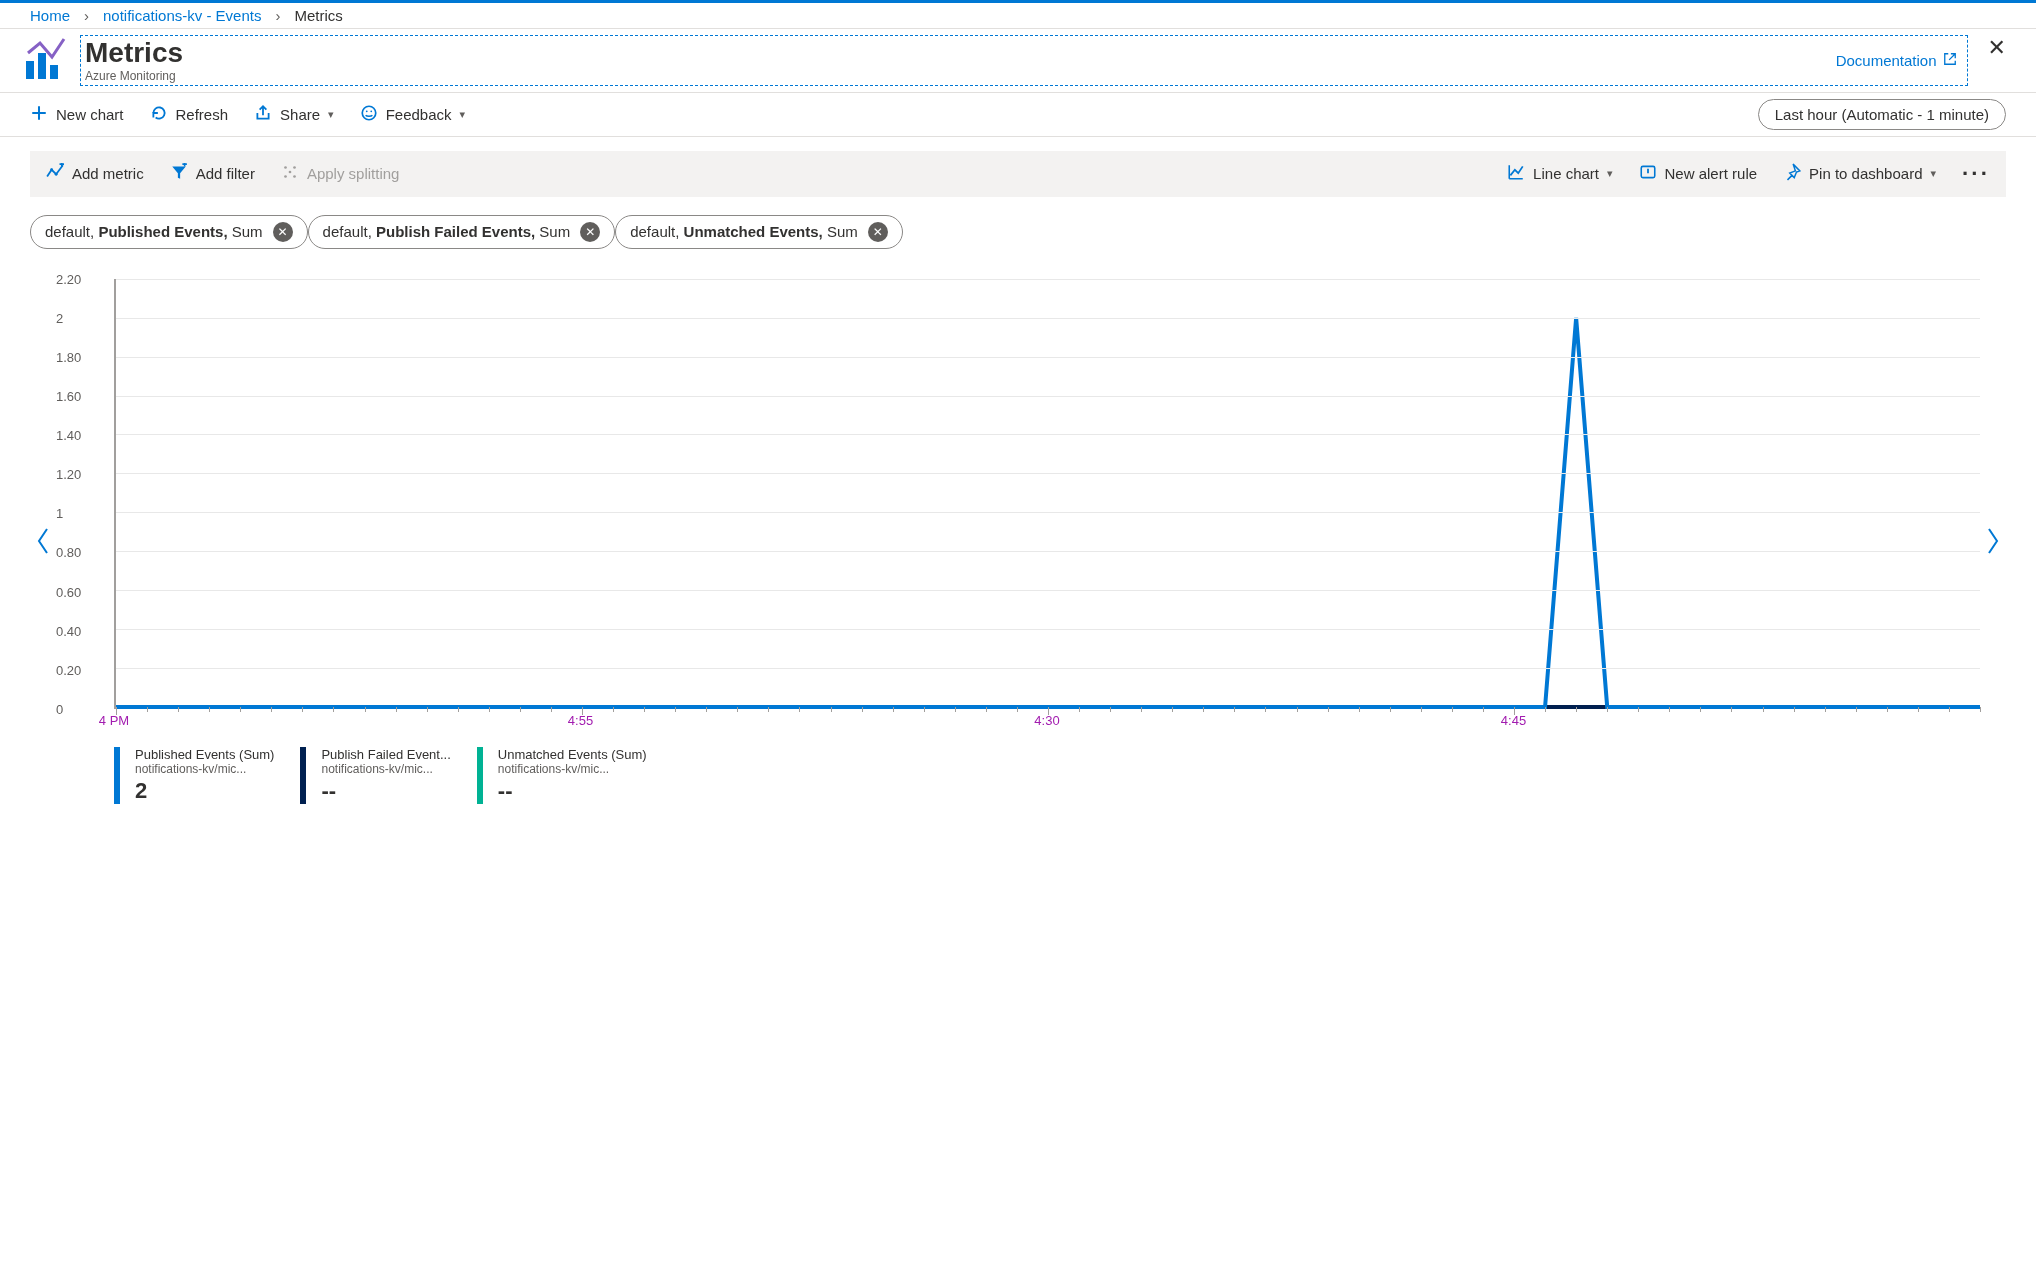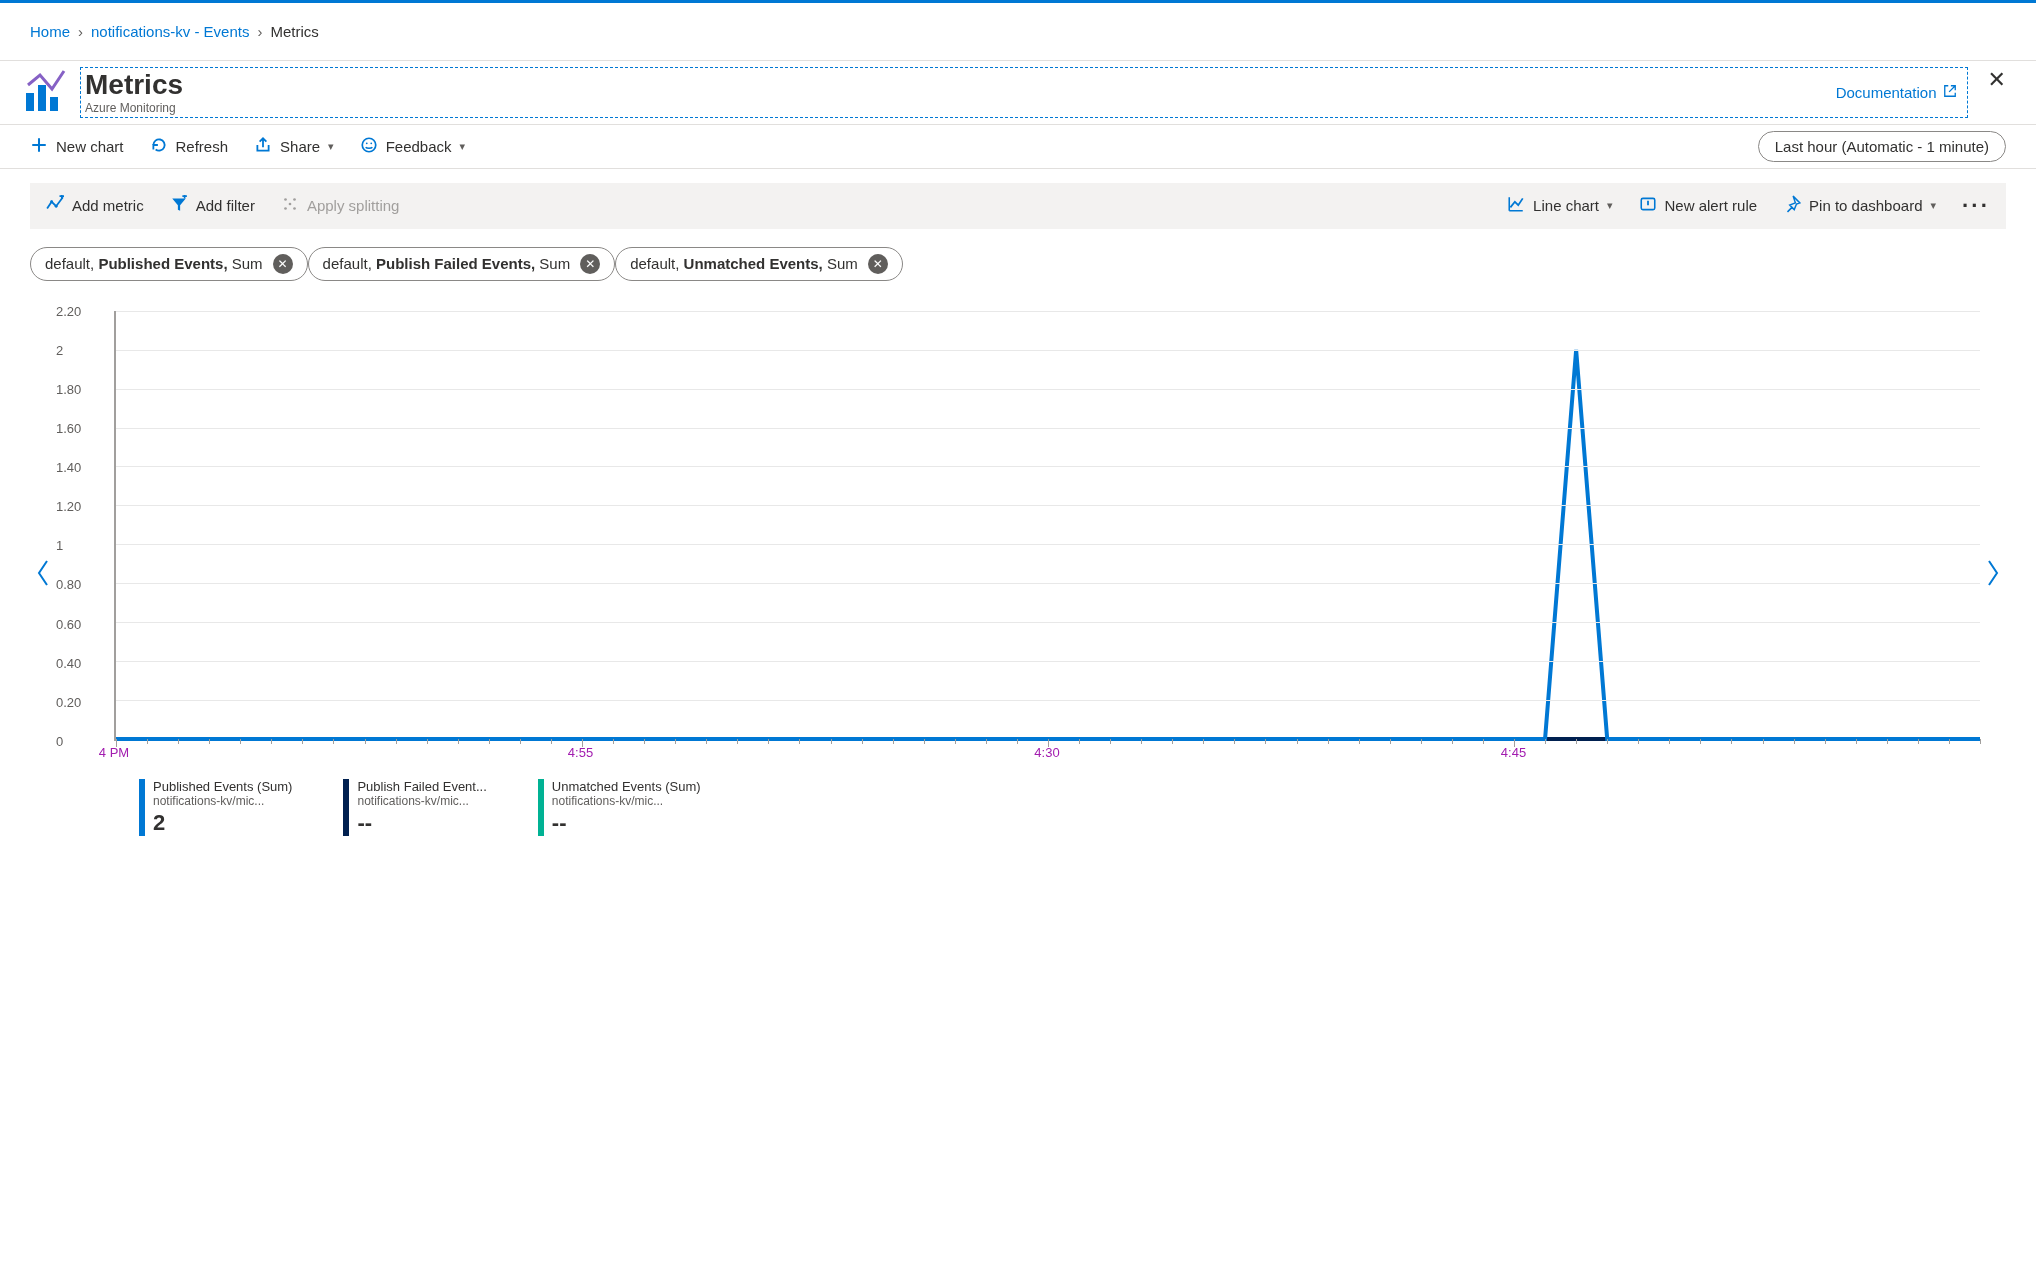--- a/index.html
+++ b/index.html
@@ -1,19 +1,19 @@
 <!DOCTYPE html>
 <html><head>
 <meta charset="utf-8">
 <style>
   * { box-sizing: border-box; }
   html, body { margin:0; padding:0; font-family: "Segoe UI", Arial, sans-serif; font-size:14px; color:#323130; background:#fff;}
   a { color:#0078d4; cursor:pointer; text-decoration:none;}
   .topbar { border-top:3px solid #0078d4;}
-  .breadcrumbs{ padding:20px 30px; display:flex; align-items:center; gap:8px; font-size:15px;}
+  .breadcrumbs{ padding:4px 30px; display:flex; align-items:center; gap:14px; font-size:15px;}
   .bc-sep{ color:#605e5c;}
   .bc-current{ color:#323130;}
   hr.div { border:none; border-top:1px solid #e1dfdd; margin:0;}
   .header { display:flex; align-items:flex-start; padding:6px 30px 6px 22px;}
   .header-icon { width:48px; height:48px; margin-right:10px; flex-shrink:0;}
   .header-title-wrap{ flex:1; border:1px dashed #0078d4; padding:2px 10px 2px 4px; display:flex; align-items:center; justify-content:space-between;}
   .header-title-inner{ display:flex; flex-direction:column;}
   .header-title { font-size:28px; font-weight:600; line-height:1.1;}
   .header-sub { font-size:12px; color:#605e5c;}
   .doc-link{ display:flex; align-items:center; gap:6px; color:#0078d4; font-size:15px;}
@@ -34,21 +34,21 @@
   .nav-arrow{ width:26px; display:flex; align-items:center; justify-content:center; color:#0078d4; cursor:pointer; font-size:24px;}
   .chart-area{ flex:1;}
   .plot{ position:relative; height:430px; display:flex;}
   .yaxis{ width:58px; position:relative;}
   .ylbl{ position:absolute; right:8px; transform:translateY(-50%); font-size:13px; color:#605e5c; text-align:left; width:50px;}
   .grid{ flex:1; position:relative; border-left:2px solid #a19f9d; border-bottom:2px solid #a19f9d;}
   .gline{ position:absolute; left:0; right:0; border-top:1px solid #e8e8e8;}
   .xaxis{ margin-left:58px; display:flex; position:relative; height:24px;}
   .xlbl{ position:absolute; transform:translateX(-50%); top:4px; font-size:13px; color:#a21caf;}
   .legend{ display:flex; gap:26px; margin-top:14px; margin-left:58px;}
-  .leg{ display:flex; gap:8px;margin-left:25px;}
+  .leg{ display:flex; gap:15px;}
   .leg-bar{ width:6px; min-height:54px; }
   .leg-txt{ display:flex; flex-direction:column; font-size:13px; color:#323130;}
   .leg-sub{ color:#605e5c; font-size:12px;}
   .leg-val{ font-size:22px; font-weight:600; margin-top:2px;}
   svg.chart-lines{ position:absolute; left:0; top:0; width:100%; height:100%; overflow:visible;}
   .chev{font-size:11px; color:#605e5c;}
   .dots{ font-size:22px; font-weight:bold; letter-spacing:2px; cursor:pointer;}
 </style>
 </head>
 <body>

